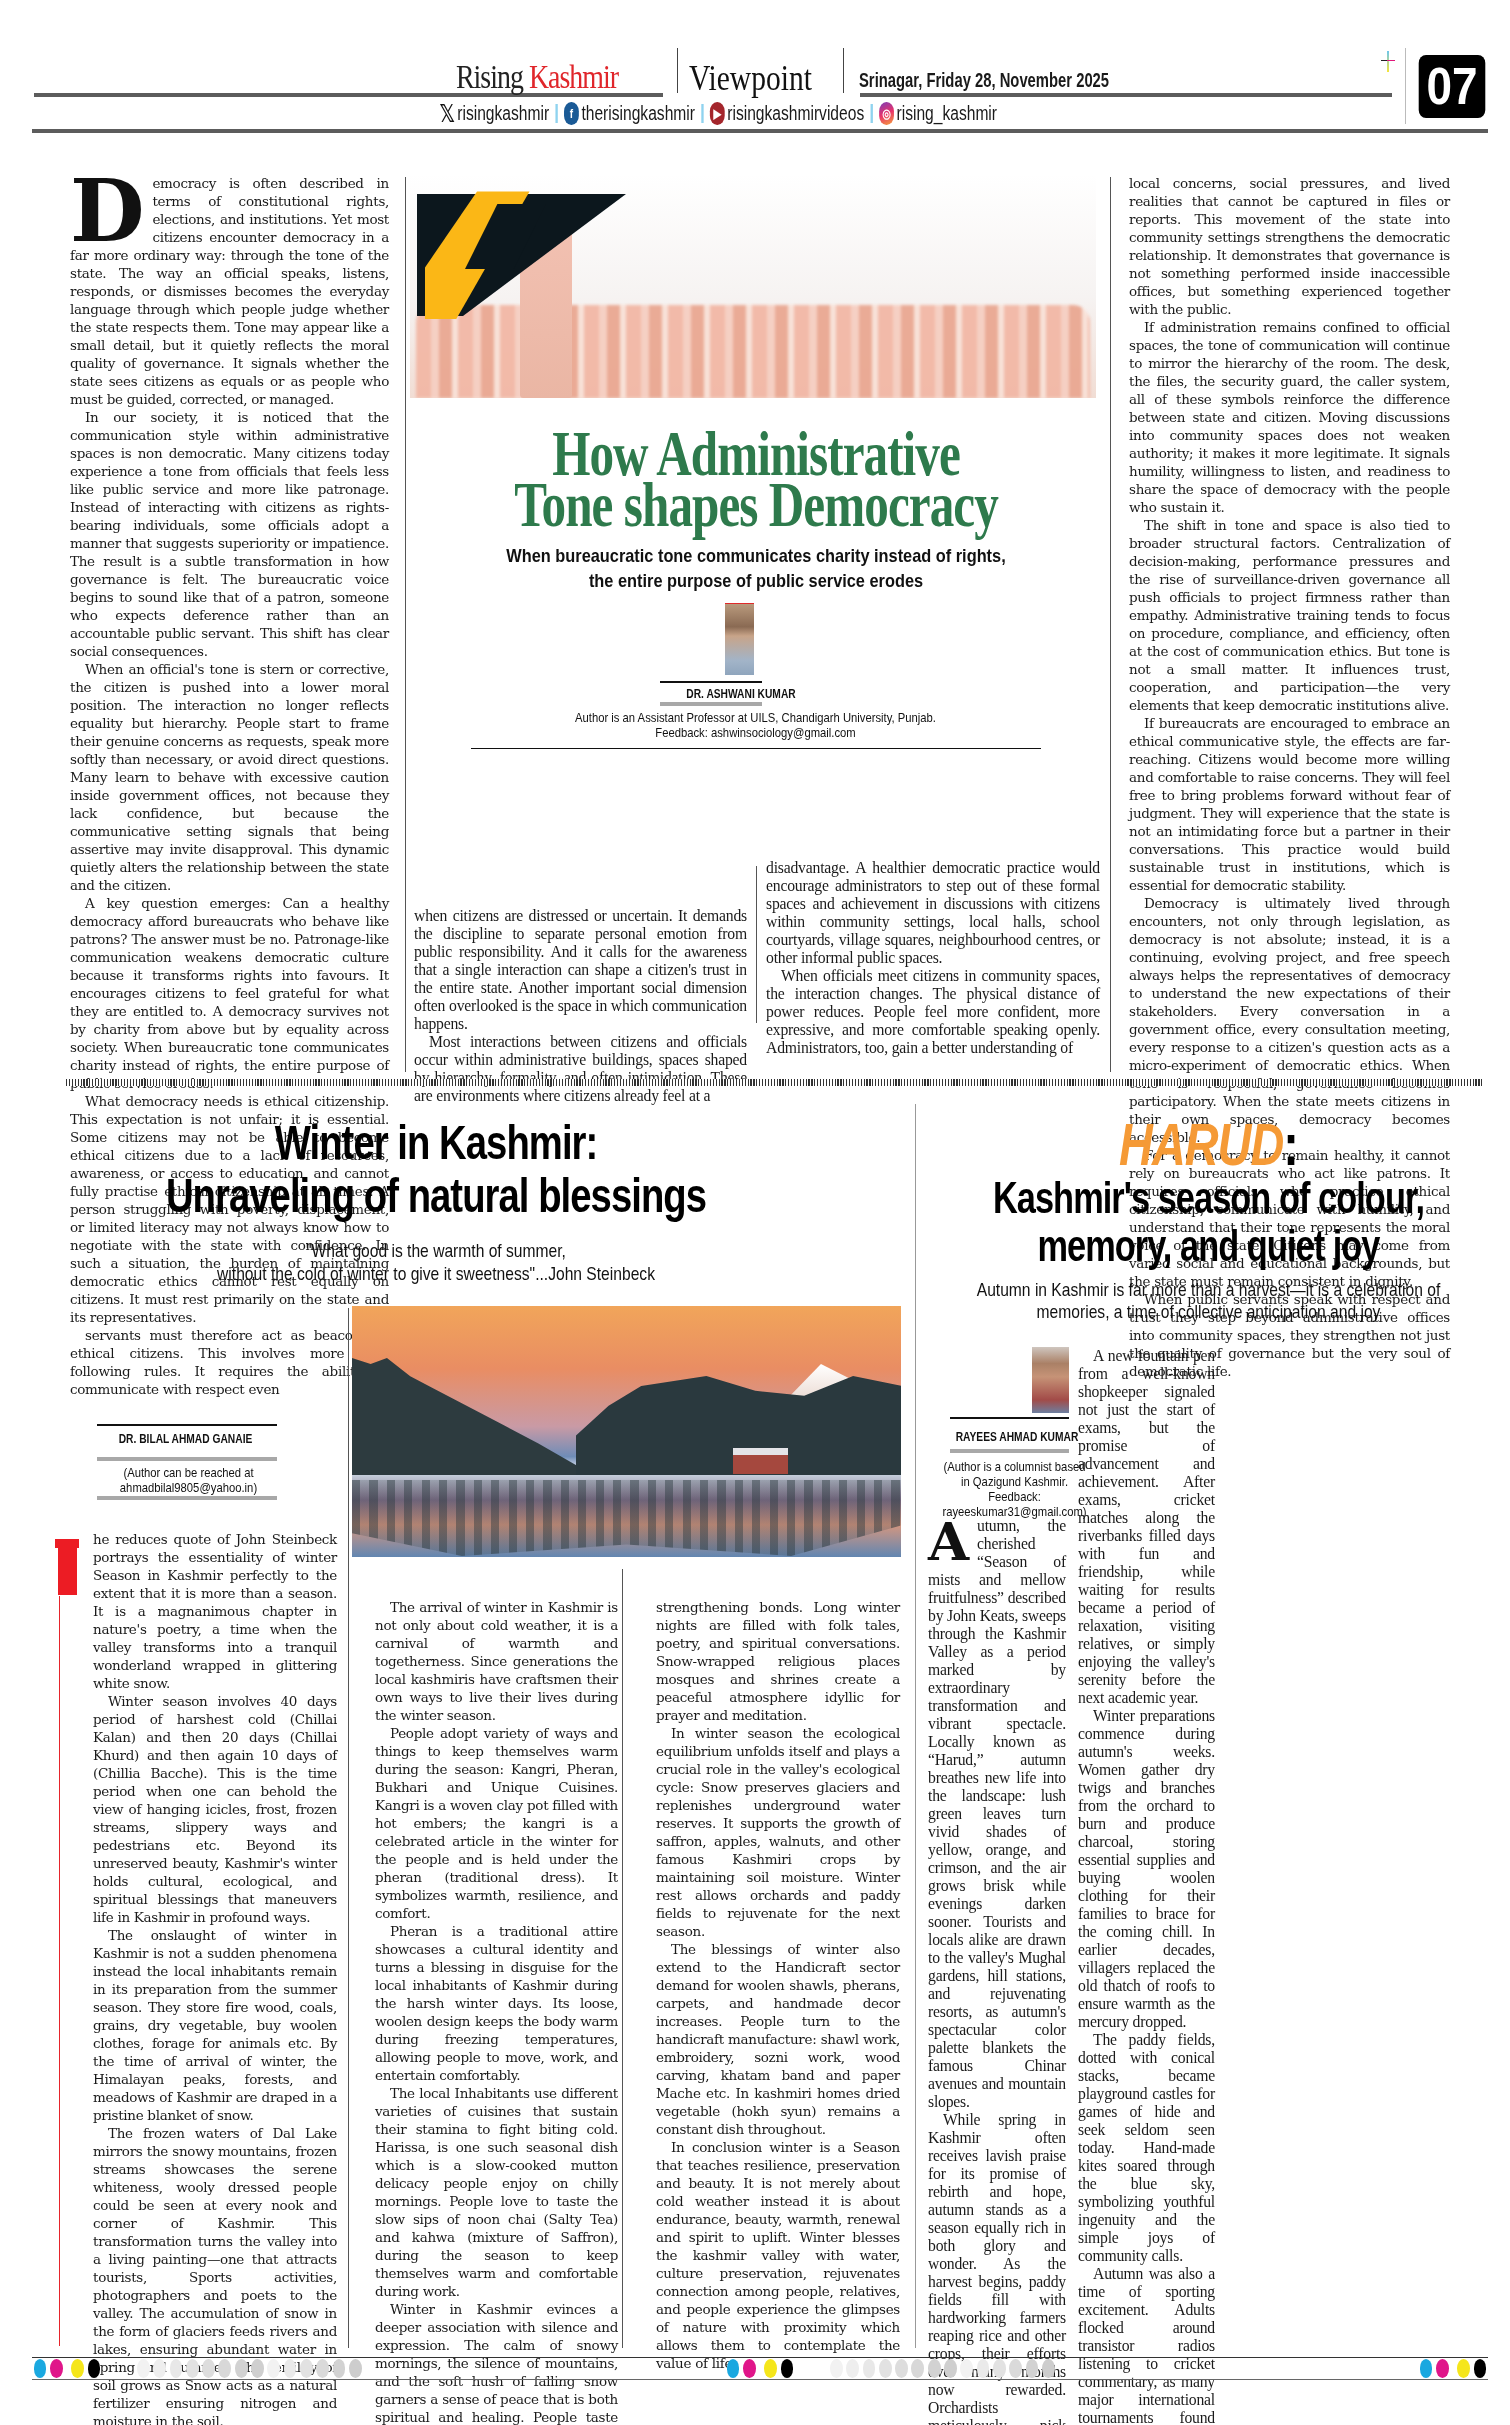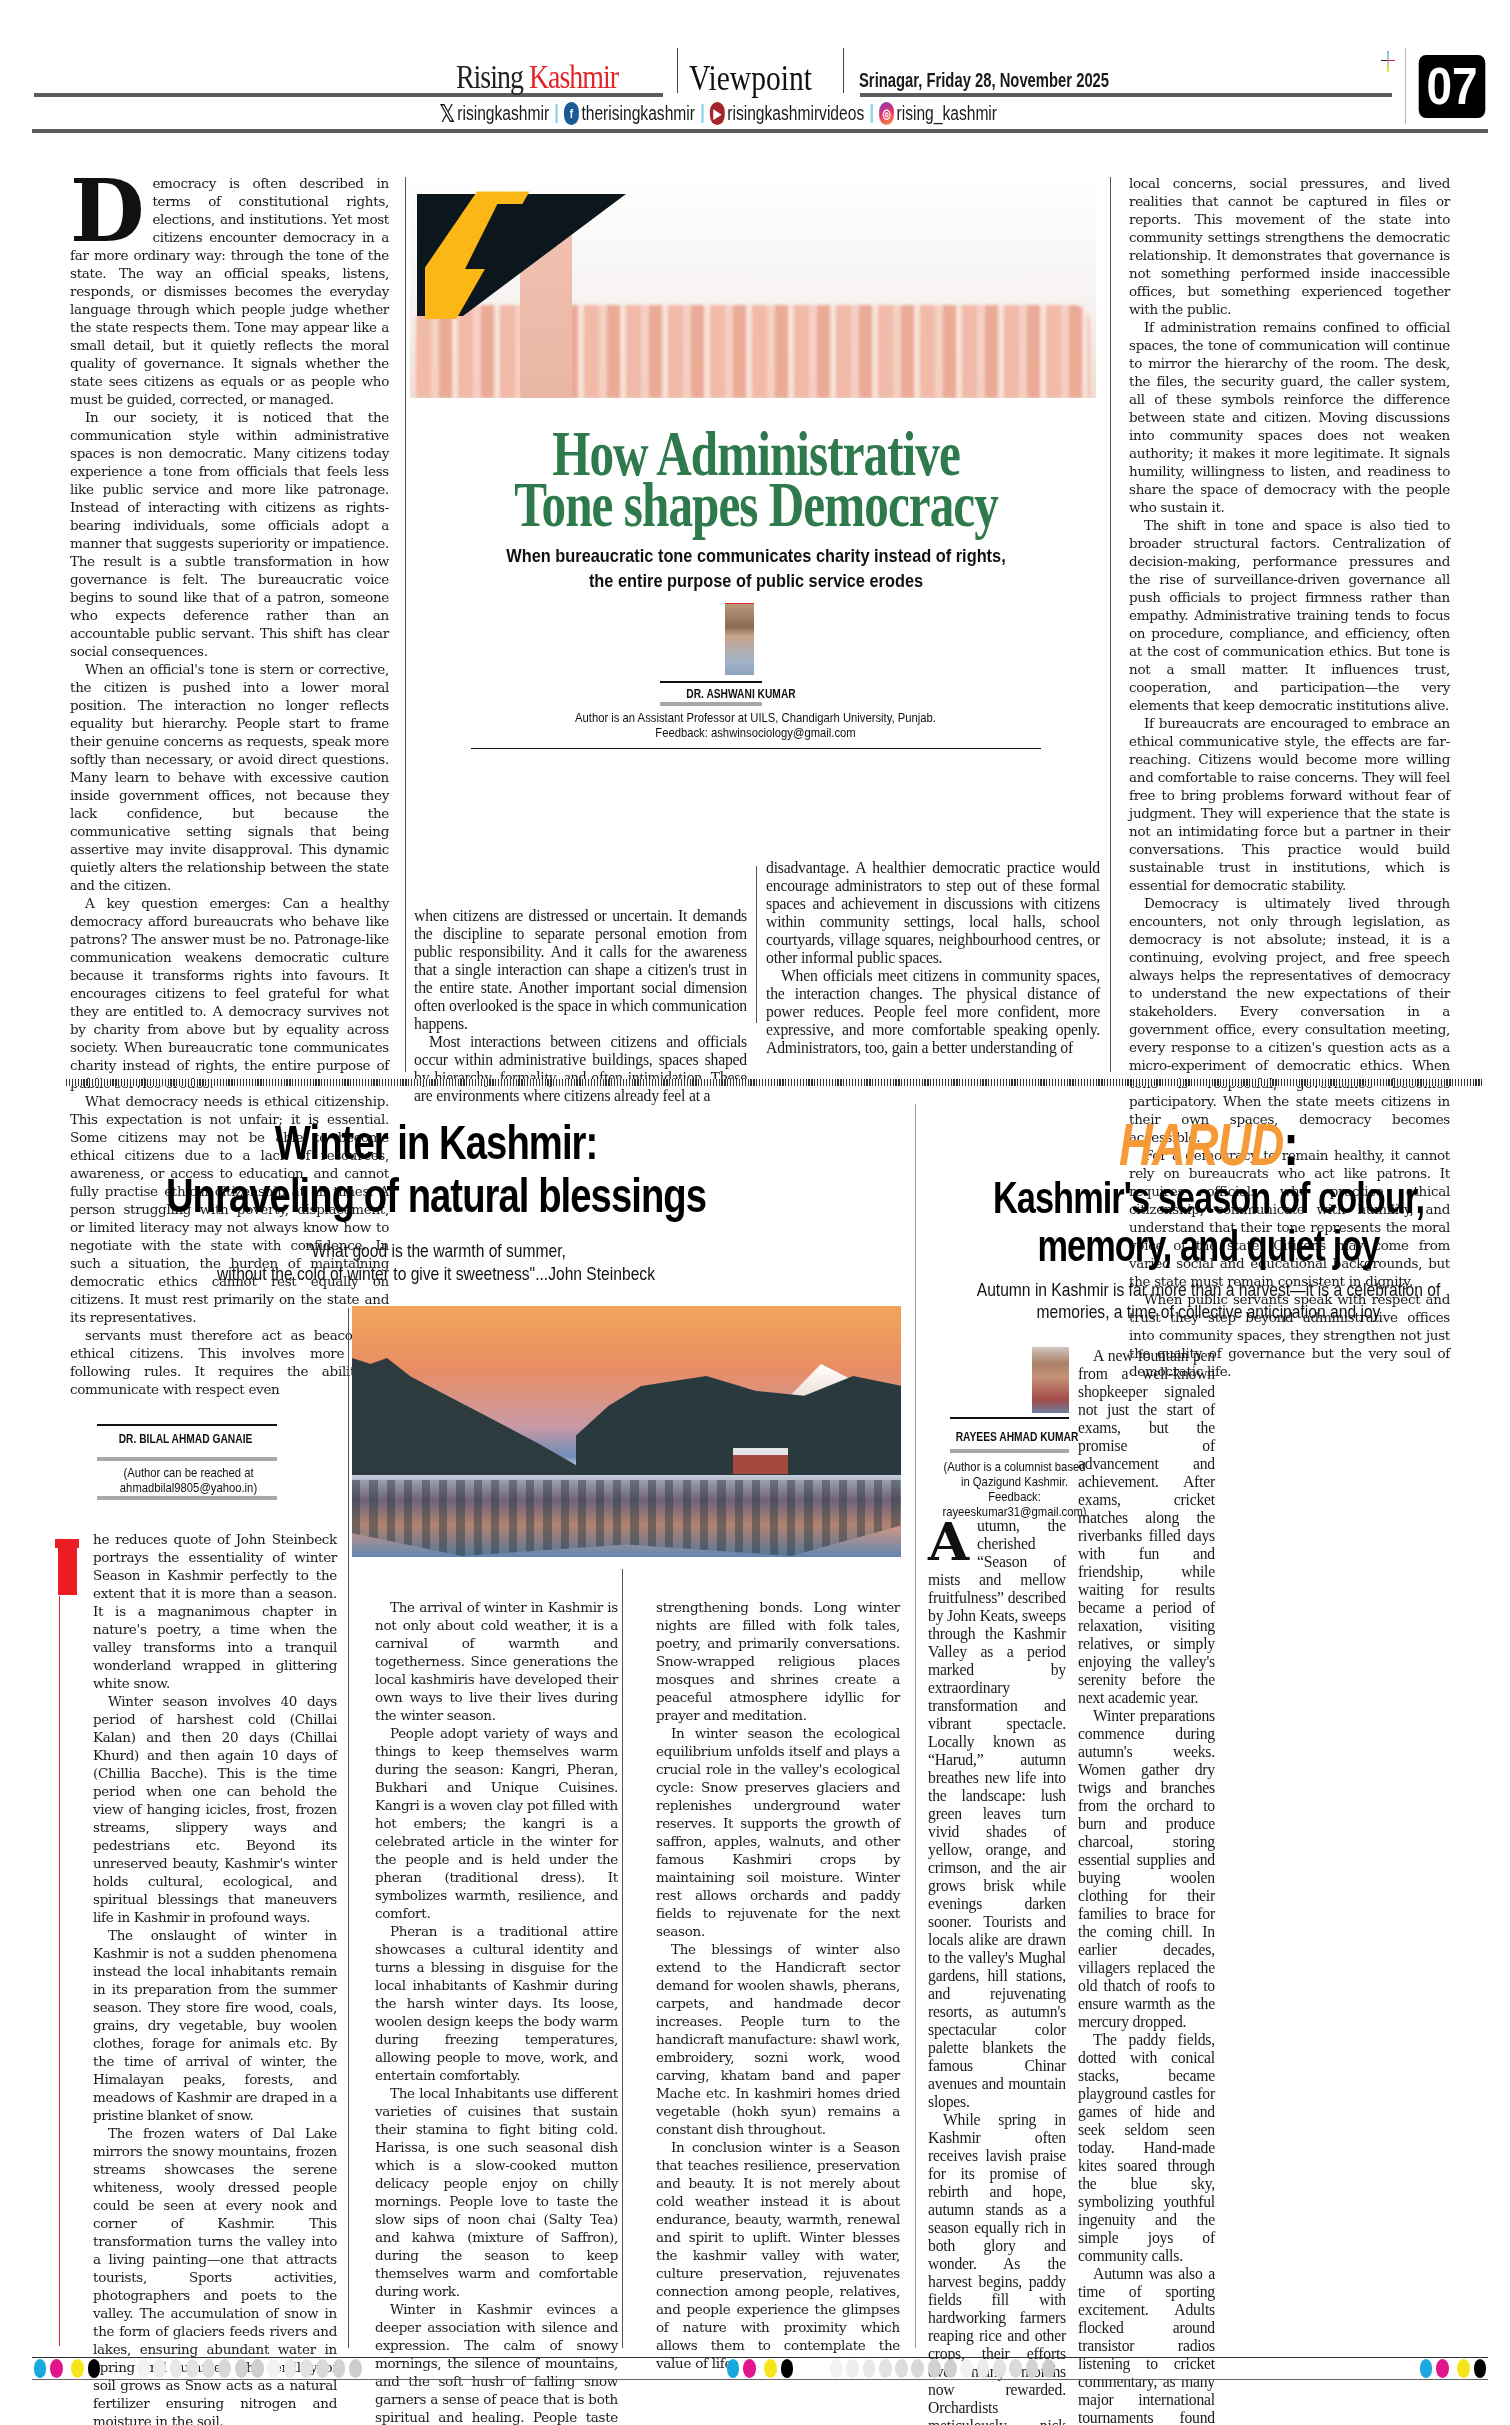--- a/index.html
+++ b/index.html
@@ -226,30 +226,30 @@
 
   <div class="col-text" style="left:93px; top:1530px; width:244px;">
     <p class="first">he reduces quote of John Steinbeck portrays the essentiality of winter Season in Kashmir perfectly to the extent that it is more than a season. It is a magnanimous chapter in nature's poetry, a time when the valley transforms into a tranquil wonderland wrapped in glittering white snow.</p>
     <p>Winter season involves 40 days period of harshest cold (Chillai Kalan) and then 20 days (Chillai Khurd) and then again 10 days of (Chillia Bacche). This is the time period when one can behold the view of hanging icicles, frost, frozen streams, slippery ways and pedestrians etc. Beyond its unreserved beauty, Kashmir's winter holds cultural, ecological, and spiritual blessings that maneuvers life in Kashmir in profound ways.</p>
     <p>The onslaught of winter in Kashmir is not a sudden phenomena instead the local inhabitants remain in its preparation from the summer season. They store fire wood, coals, grains, dry vegetable, buy woolen clothes, forage for animals etc. By the time of arrival of winter, the Himalayan peaks, forests, and meadows of Kashmir are draped in a pristine blanket of snow.</p>
     <p>The frozen waters of Dal Lake mirrors the snowy mountains, frozen streams showcases the serene whiteness, wooly dressed people could be seen at every nook and corner of Kashmir. This transformation turns the valley into a living painting—one that attracts tourists, Sports activities, photographers and poets to the valley. The accumulation of snow in the form of glaciers feeds rivers and lakes, ensuring abundant water in spring and summer. The fertility of soil grows as Snow acts as a natural fertilizer ensuring nitrogen and moisture in the soil.</p>
 
   </div>
   <div class="col-rule" style="left:348px; top:1308px; height:1040px; width:0.6px;"></div>
   <div class="col-text" style="left:375px; top:1598px; width:243px;">
-    <p>The arrival of winter in Kashmir is not only about cold weather, it is a carnival of warmth and togetherness. Since generations the local kashmiris have developed their own ways to live their lives during the winter season.</p>
+    <p>The arrival of winter in Kashmir is not only about cold weather, it is a carnival of warmth and togetherness. Since generations the local kashmiris have craftsmen their own ways to live their lives during the winter season.</p>
     <p>People adopt variety of ways and things to keep themselves warm during the season: Kangri, Pheran, Bukhari and Unique Cuisines. Kangri is a woven clay pot filled with hot embers; the kangri is a celebrated article in the winter for the people and is held under the pheran (traditional dress). It symbolizes warmth, resilience, and comfort.</p>
     <p>Pheran is a traditional attire showcases a cultural identity and turns a blessing in disguise for the local inhabitants of Kashmir during the harsh winter days. Its loose, woolen design keeps the body warm during freezing temperatures, allowing people to move, work, and entertain comfortably.</p>
     <p>The local Inhabitants use different varieties of cuisines that sustain their stamina to fight biting cold. Harissa, is one such seasonal dish which is a slow-cooked mutton delicacy people enjoy on chilly mornings. People love to taste the slow sips of noon chai (Salty Tea) and kahwa (mixture of Saffron), during the season to keep themselves warm and comfortable during work.</p>
     <p>Winter in Kashmir evinces a deeper association with silence and expression. The calm of snowy mornings, the silence of mountains, and the soft hush of falling snow garners a sense of peace that is both spiritual and healing. People taste the sweetness of harmony and togetherness at home as well as at work places.</p>
 
   </div>
   <div class="col-rule" style="left:622px; top:1569px; height:779px; width:0.6px;"></div>
   <div class="col-text" style="left:656px; top:1598px; width:244px;">
-    <p class="first">strengthening bonds. Long winter nights are filled with folk tales, poetry, and primarily conversations. Snow-wrapped religious places mosques and shrines create a peaceful atmosphere idyllic for prayer and meditation.</p>
+    <p class="first">strengthening bonds. Long winter nights are filled with folk tales, poetry, and spiritual conversations. Snow-wrapped religious places mosques and shrines create a peaceful atmosphere idyllic for prayer and meditation.</p>
     <p>In winter season the ecological equilibrium unfolds itself and plays a crucial role in the valley's ecological cycle: Snow preserves glaciers and replenishes underground water reserves. It supports the growth of saffron, apples, walnuts, and other famous Kashmiri crops by maintaining soil moisture. Winter rest allows orchards and paddy fields to rejuvenate for the next season.</p>
     <p>The blessings of winter also extend to the Handicraft sector demand for woolen shawls, pherans, carpets, and handmade decor increases. People turn to the handicraft manufacture: shawl work, embroidery, sozni work, wood carving, khatam band and paper Mache etc. In kashmiri homes dried vegetable (hokh syun) remains a constant dish throughout.</p>
     <p>In conclusion winter is a Season that teaches resilience, preservation and beauty. It is not merely about cold weather instead it is about endurance, beauty, warmth, renewal and spirit to uplift. Winter blesses the kashmir valley with water, culture preservation, rejuvenates connection among people, relatives, and people experience the glimpses of nature with proximity which allows them to contemplate the value of life.</p>
 
   </div>
 </article>
 
 <div class="col-rule" style="left:915px; top:1104px; height:1244px; width:0.6px; background:#999;"></div>
 
 <article>

